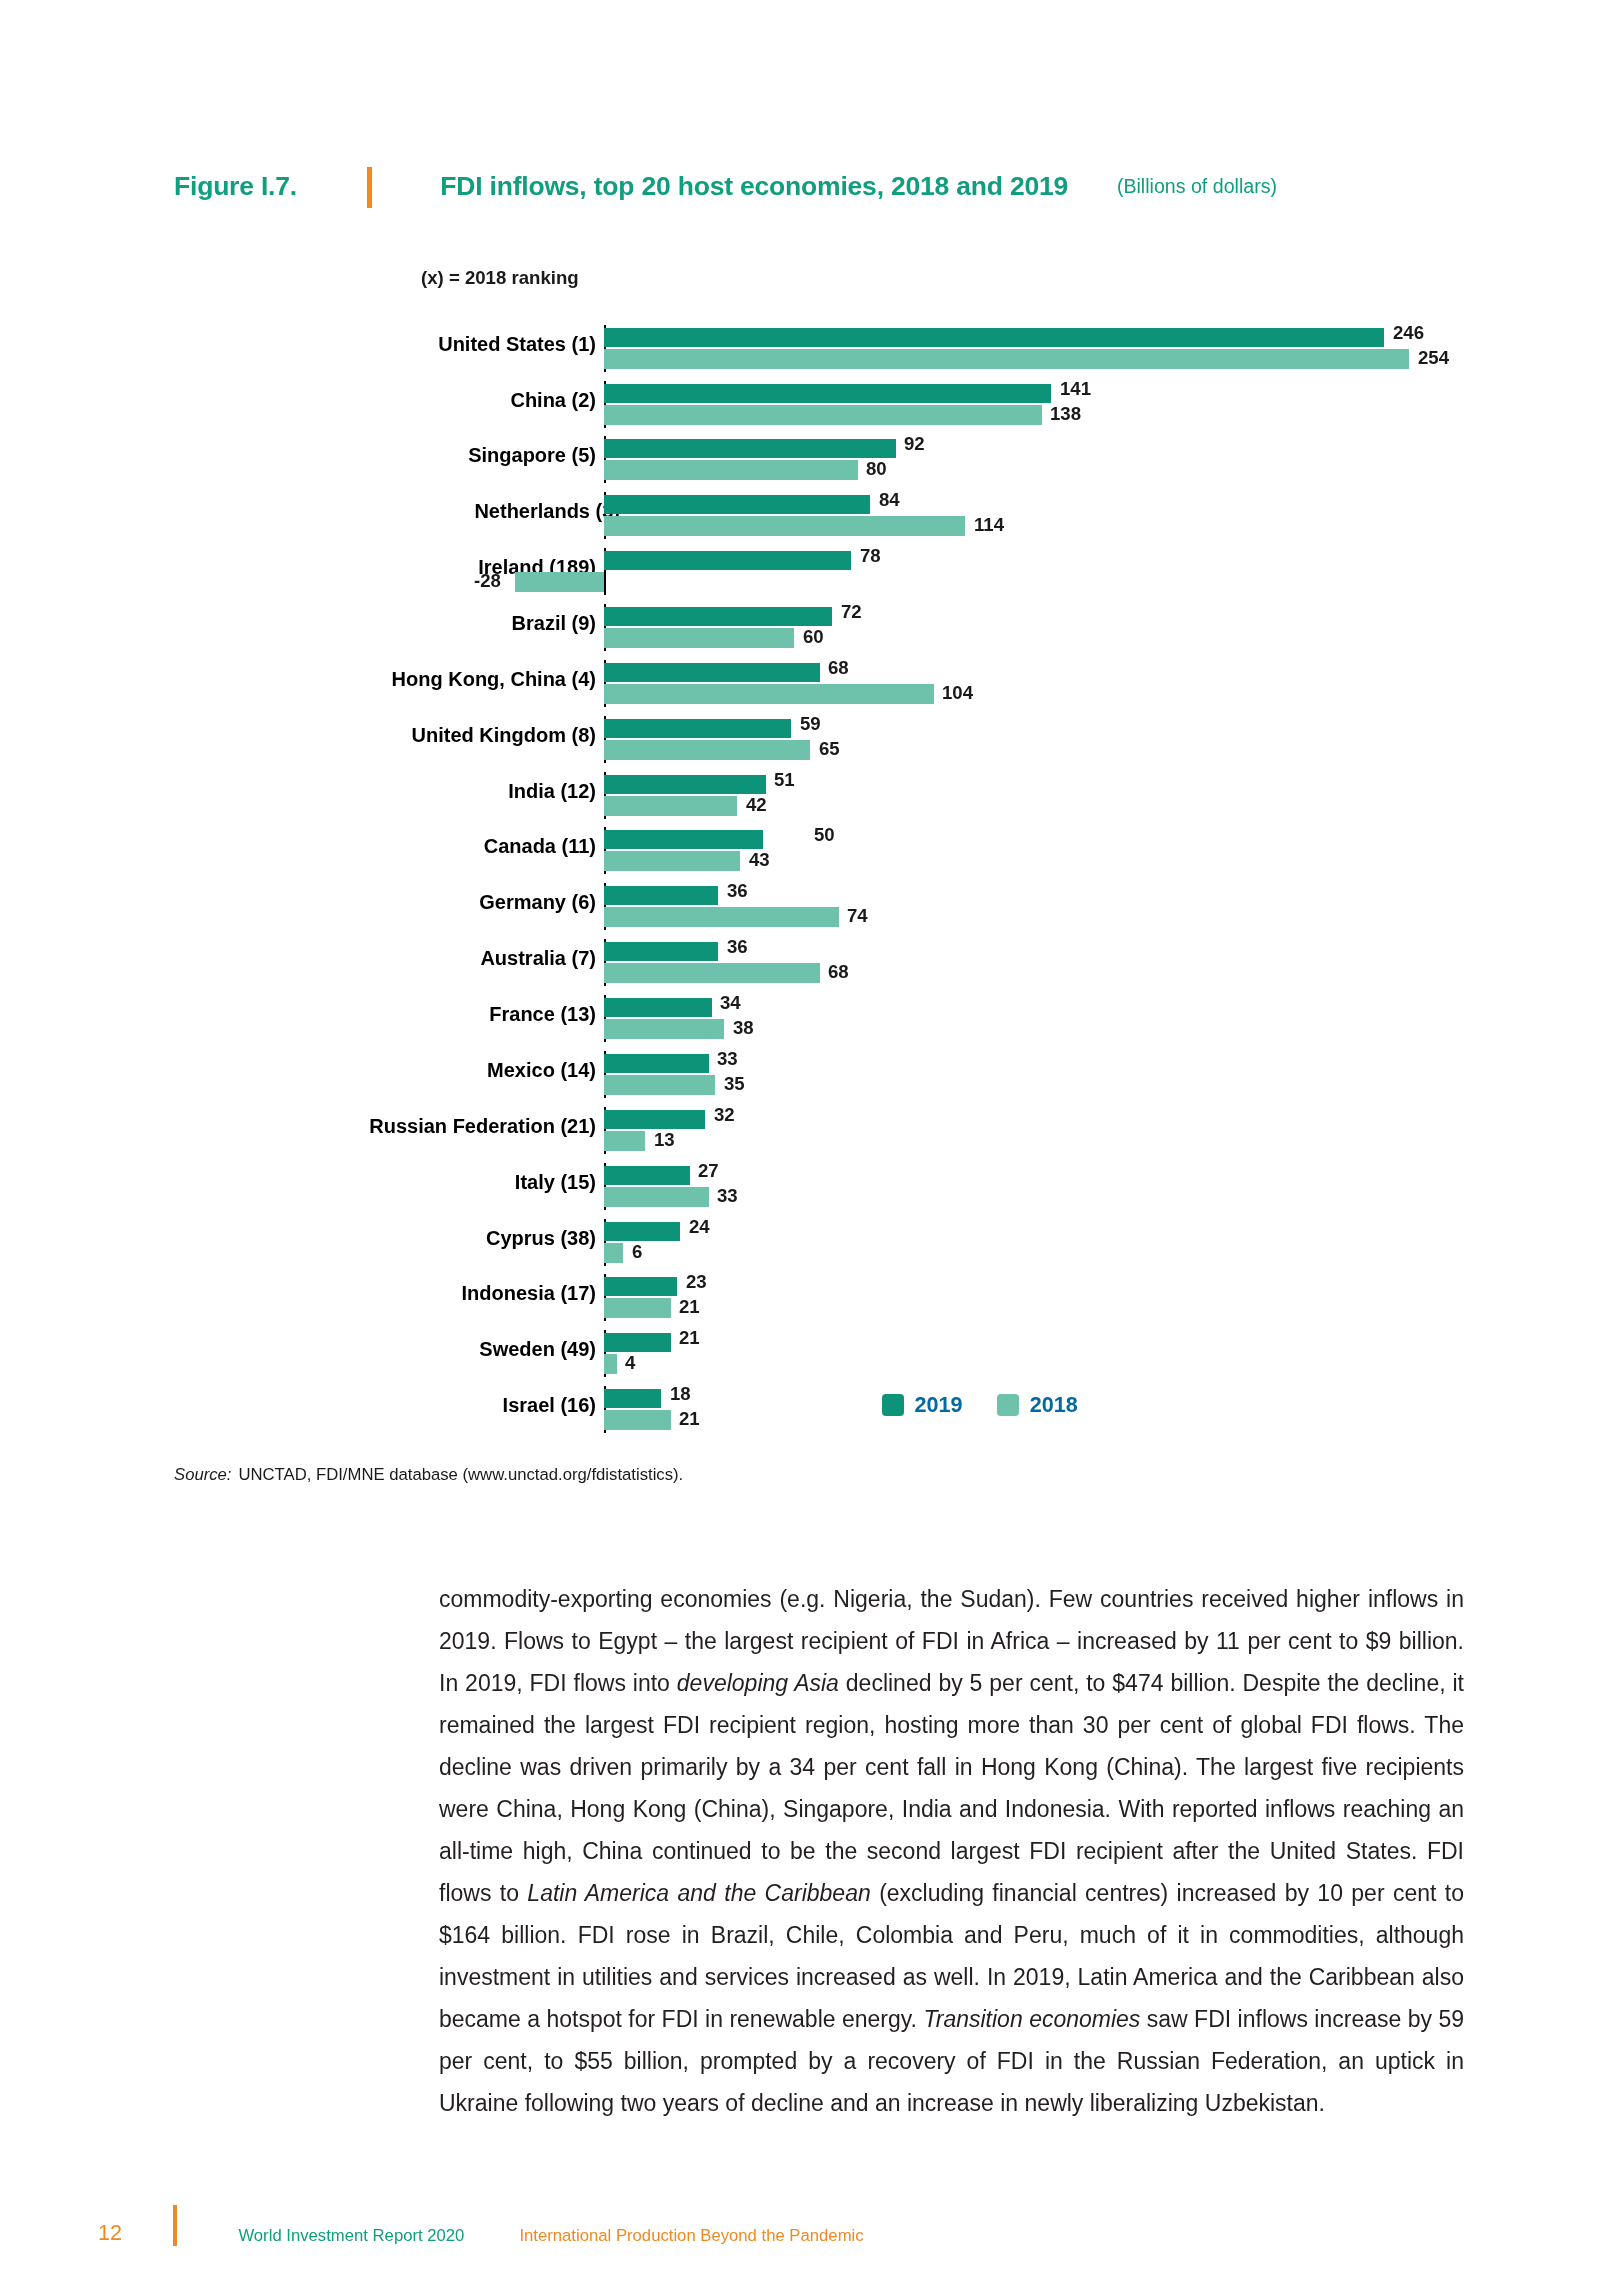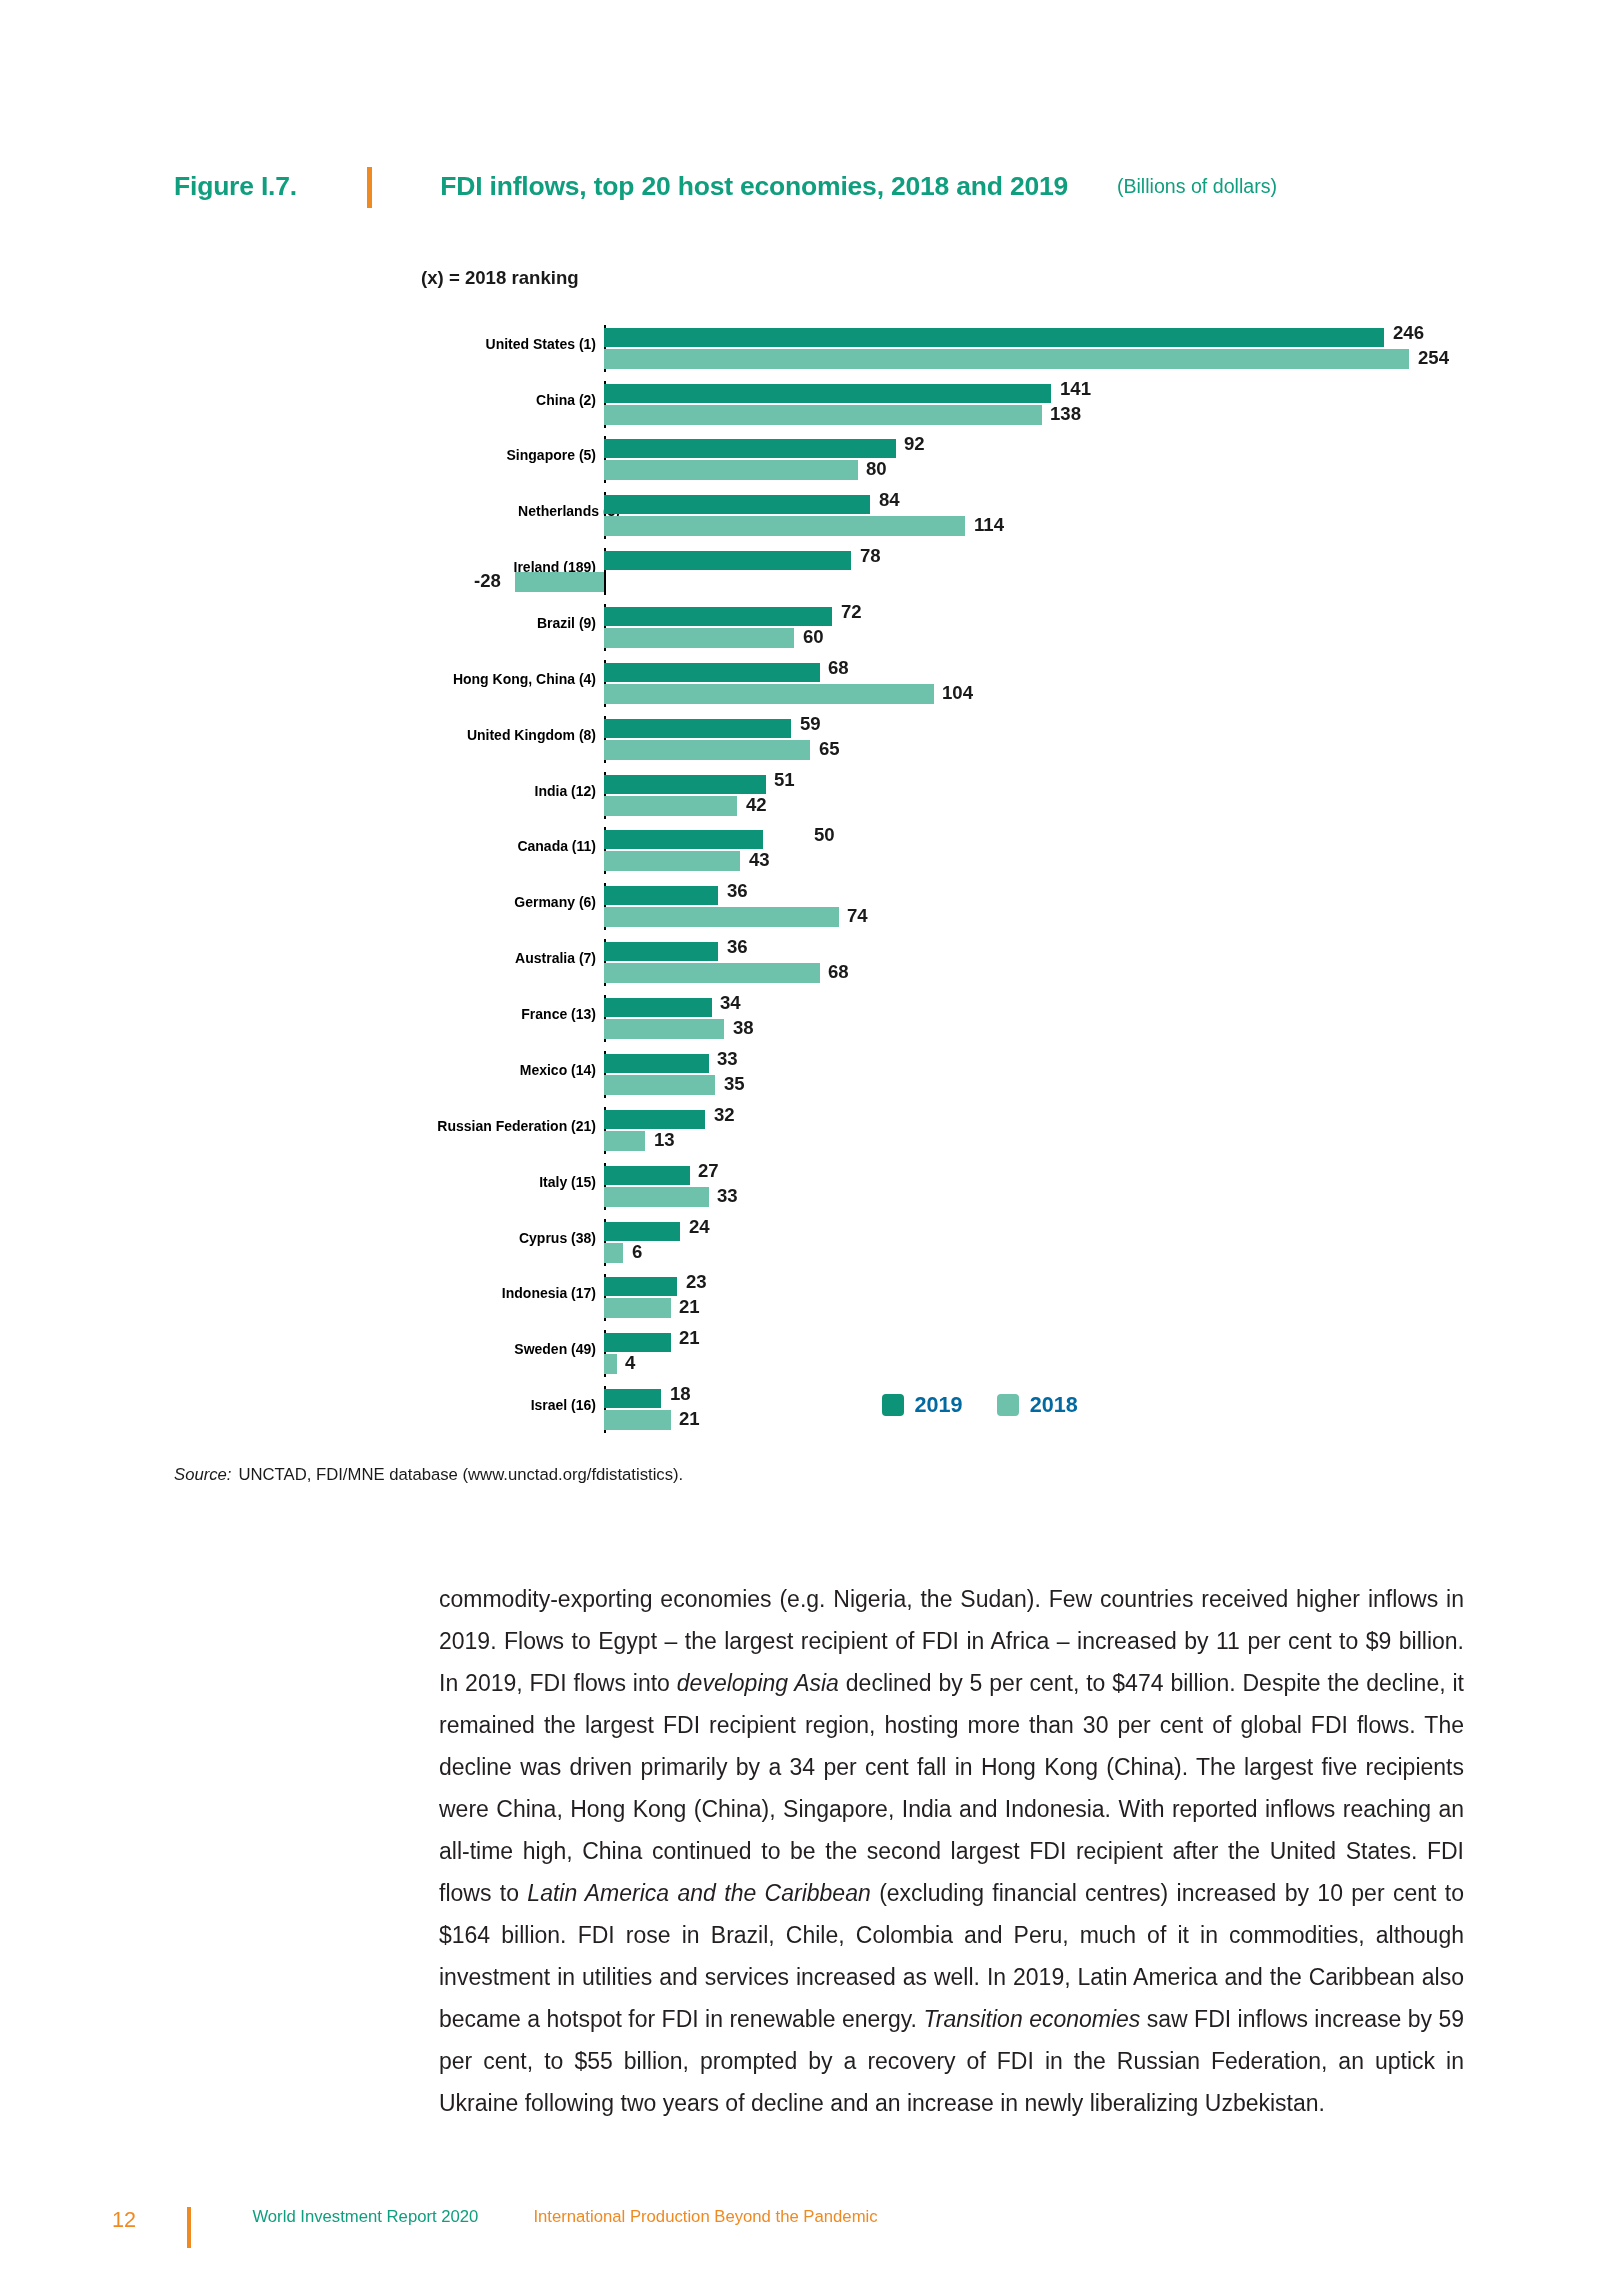--- a/index.html
+++ b/index.html
@@ -78,21 +78,21 @@
     left: 0;
     width: 1621px;
     height: 56px;
   }
   .row-label {
     position: absolute;
     right: 1025px; 
     top: 13.7px;
     width: 490px;
     text-align: right;
-    font-size: 14px;
+    font-size: 20px;
     font-weight: bold;
     color: #000000;
     white-space: nowrap;
     line-height: 27.4px;
   }
   .axis-tick {
     position: absolute;
     left: 604px;
     top: 7.8px;
     width: 2px;
@@ -166,24 +166,24 @@
     line-height: 42px;
     color: #231f20;
     text-align: justify;
     text-justify: inter-word;
   }
   #body-text em { font-style: italic; }
 
   
   #page-footer {
     position: absolute;
-    left: 112px;
+    left: 98px;
     top: 2207px;
     display: flex;
-    align-items: flex-start;
+    align-items: flex-end;
     height: 39px;
     gap: 36px;
   }
   #footer-page-number {
     font-size: 21.6px;
     color: #ef8a22;
     font-weight: normal;
     width: 39px;
   }
   #footer-rule {

